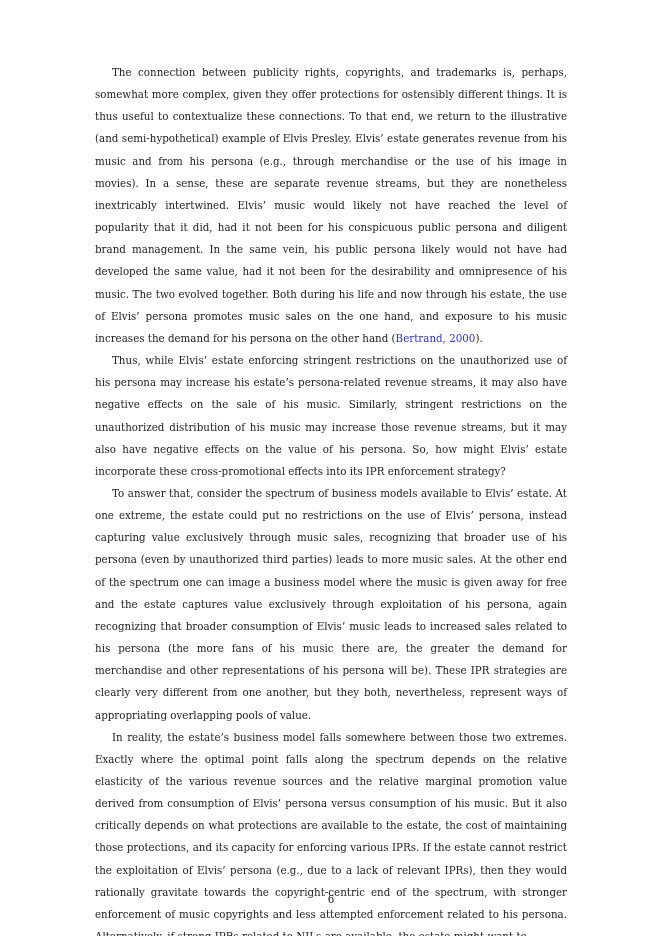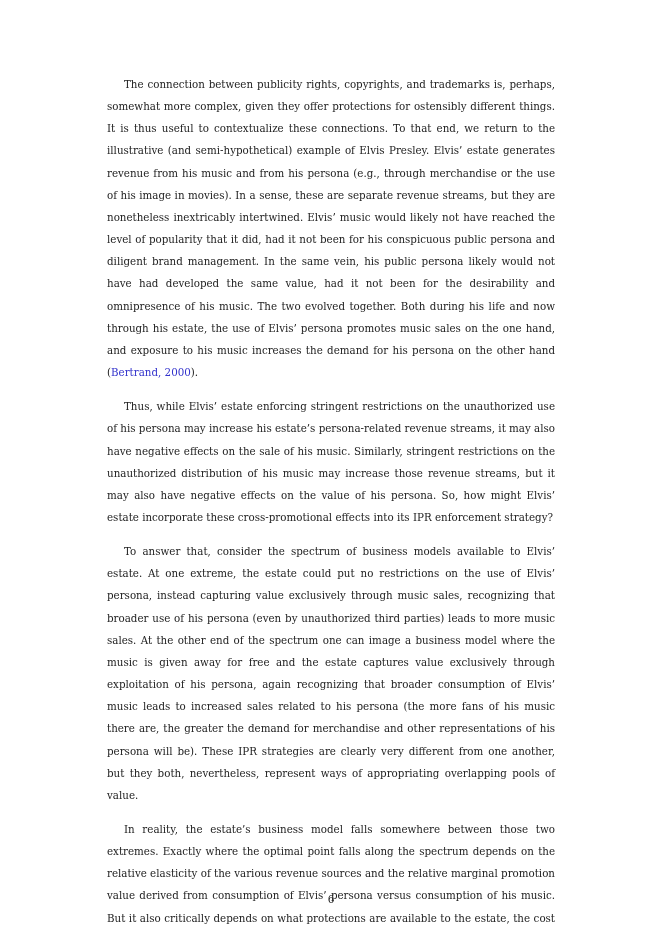--- a/index.html
+++ b/index.html
@@ -8,21 +8,21 @@
     position: absolute;
     left: 95px;
     top: 61px;
     width: 472px;
     font-family: "DejaVu Serif", "Liberation Serif", serif;
     font-size: 10.3px;
     line-height: 22.15px;
     color: #222222;
     text-align: justify;
   }
-  .para { margin: 12px; text-indent: 17px; }
+  .para { margin: 0; text-indent: 17px; }
   .cite { color: #3333cc; }
   .page-number {
     position: absolute;
     left: 0; width: 662px;
     top: 893px;
     text-align: center;
     font-family: "DejaVu Serif", "Liberation Serif", serif;
     font-size: 10.3px;
     color: #222222;
   }

